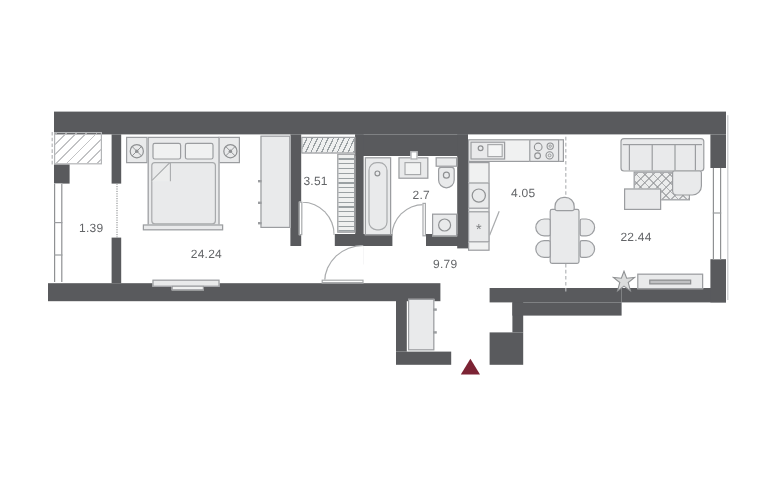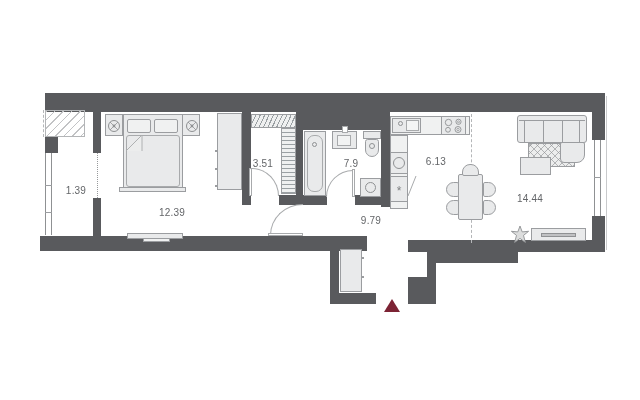--- a/index.html
+++ b/index.html
@@ -166,20 +166,20 @@
   </svg>
   <div class="f" style="left:531px;top:228px;width:55px;height:13px;"></div>
   <div style="left:541px;top:233px;width:35px;height:4px;background:#c0c1c3;border:1px solid #8f9193;"></div>
 
   <div class="f" style="left:340px;top:249px;width:22px;height:43px;"></div>
   <div class="line" style="left:361px;top:257px;width:3px;height:2px;"></div>
   <div class="line" style="left:361px;top:276px;width:3px;height:2px;"></div>
   <div class="tri" style="left:384px;top:299px;"></div>
 
   <span class="lbl" style="left:76px;top:191px;">1.39</span>
-  <span class="lbl" style="left:172px;top:213px;">12.39</span>
-  <span class="lbl" style="left:263px;top:164px;">3.51</span>
-  <span class="lbl" style="left:351px;top:164px;">7.9</span>
+  <span class="lbl" style="left:172px;top:213px;">24.24</span>
+  <span class="lbl" style="left:263px;top:152px;">3.51</span>
+  <span class="lbl" style="left:351px;top:164px;">2.7</span>
   <span class="lbl" style="left:371px;top:221px;">9.79</span>
-  <span class="lbl" style="left:436px;top:162px;">6.13</span>
-  <span class="lbl" style="left:530px;top:199px;">14.44</span>
+  <span class="lbl" style="left:436px;top:162px;">4.05</span>
+  <span class="lbl" style="left:530px;top:199px;">22.44</span>
 
 </div>
 
 </body></html>

